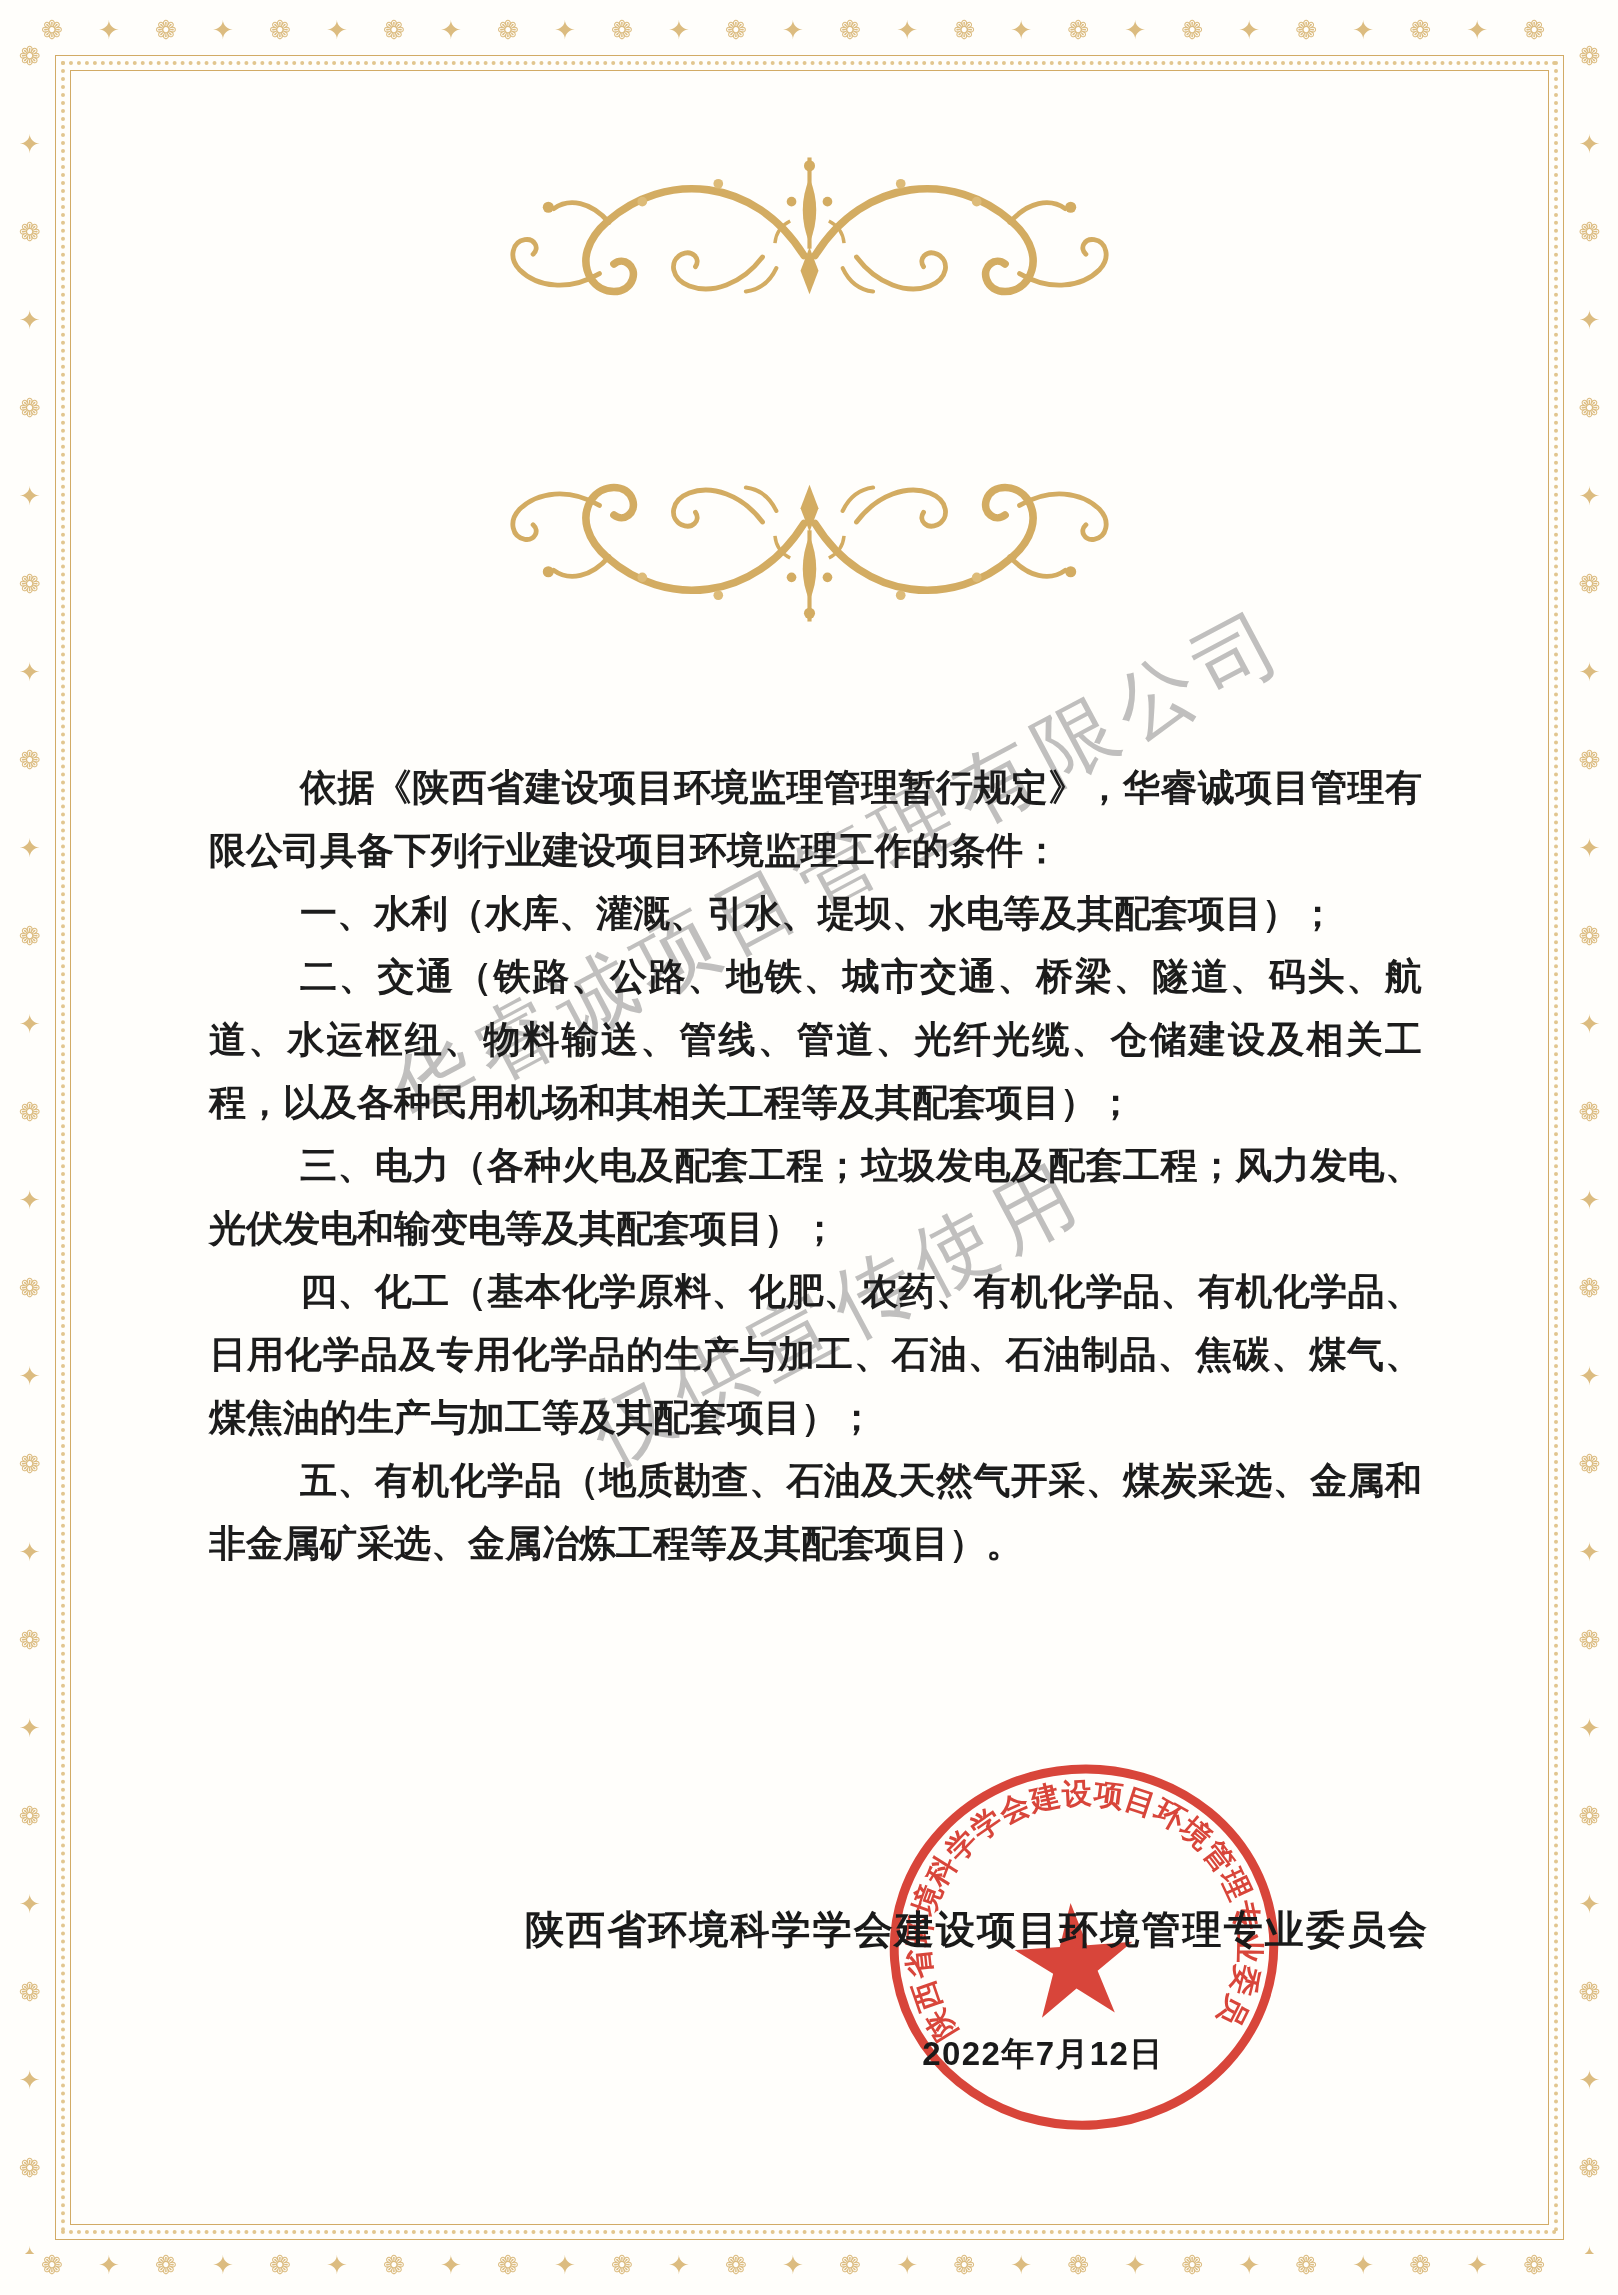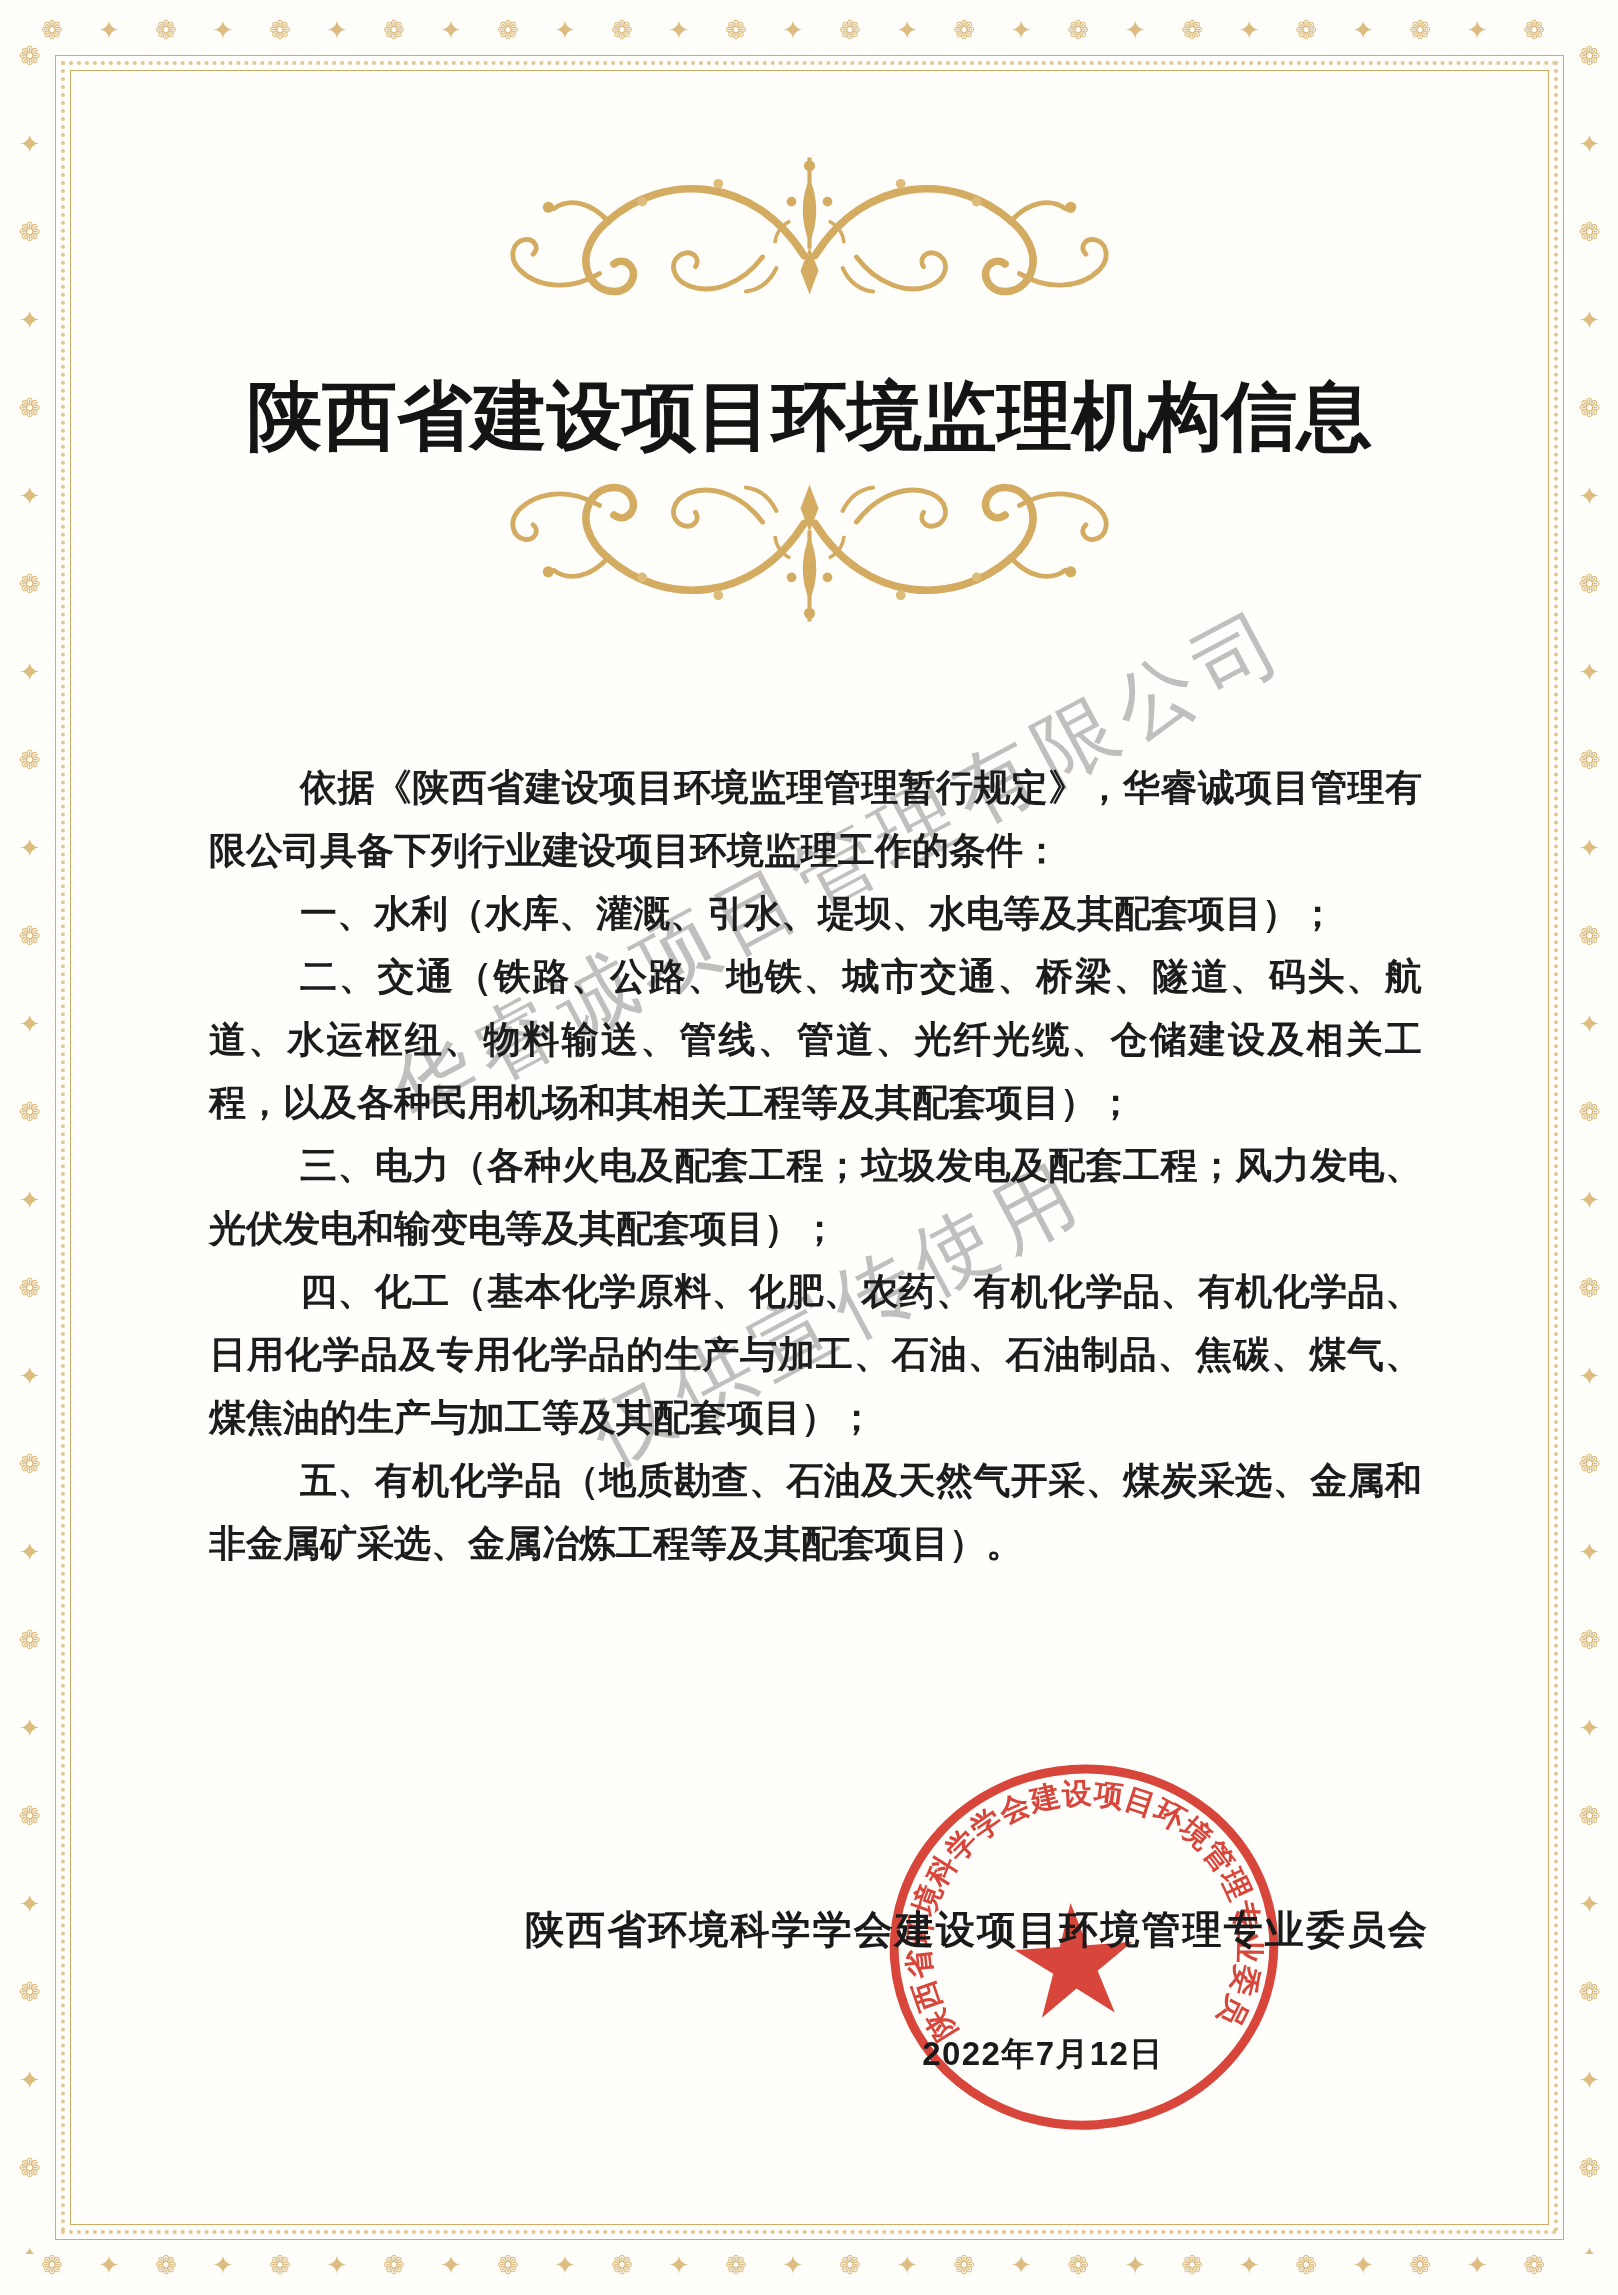--- a/index.html
+++ b/index.html
@@ -107,21 +107,20 @@
       <path d="M500,58 C513,88 513,120 500,152 C487,120 487,88 500,58 Z" stroke="none"></path>
       <circle cx="500" cy="40" r="8" stroke="none"></circle>
       <circle cx="474" cy="92" r="7" stroke="none"></circle>
       <circle cx="526" cy="92" r="7" stroke="none"></circle>
       <path d="M472,120 q-20,10 -22,32" stroke-width="5" fill="none"></path>
       <path d="M528,120 q20,10 22,32" stroke-width="5" fill="none"></path>
       <path d="M500,158 L513,192 L500,226 L487,192 Z" stroke="none"></path>
     </g>
   </svg>
 
-  <div class="title">陕西省建设项目环境监理机构信息</div>
 
   <svg class="flourish flourish-bottom" viewBox="0 0 1000 250">
     <use href="#flhalf"></use>
     <use href="#flhalf" transform="translate(1000,0) scale(-1,1)"></use>
     <g fill="#d3ac62" stroke="#d3ac62">
       <path d="M500,28 L500,160" stroke-width="6" fill="none"></path>
       <path d="M500,58 C513,88 513,120 500,152 C487,120 487,88 500,58 Z" stroke="none"></path>
       <circle cx="500" cy="40" r="8" stroke="none"></circle>
       <circle cx="474" cy="92" r="7" stroke="none"></circle>
       <circle cx="526" cy="92" r="7" stroke="none"></circle>

